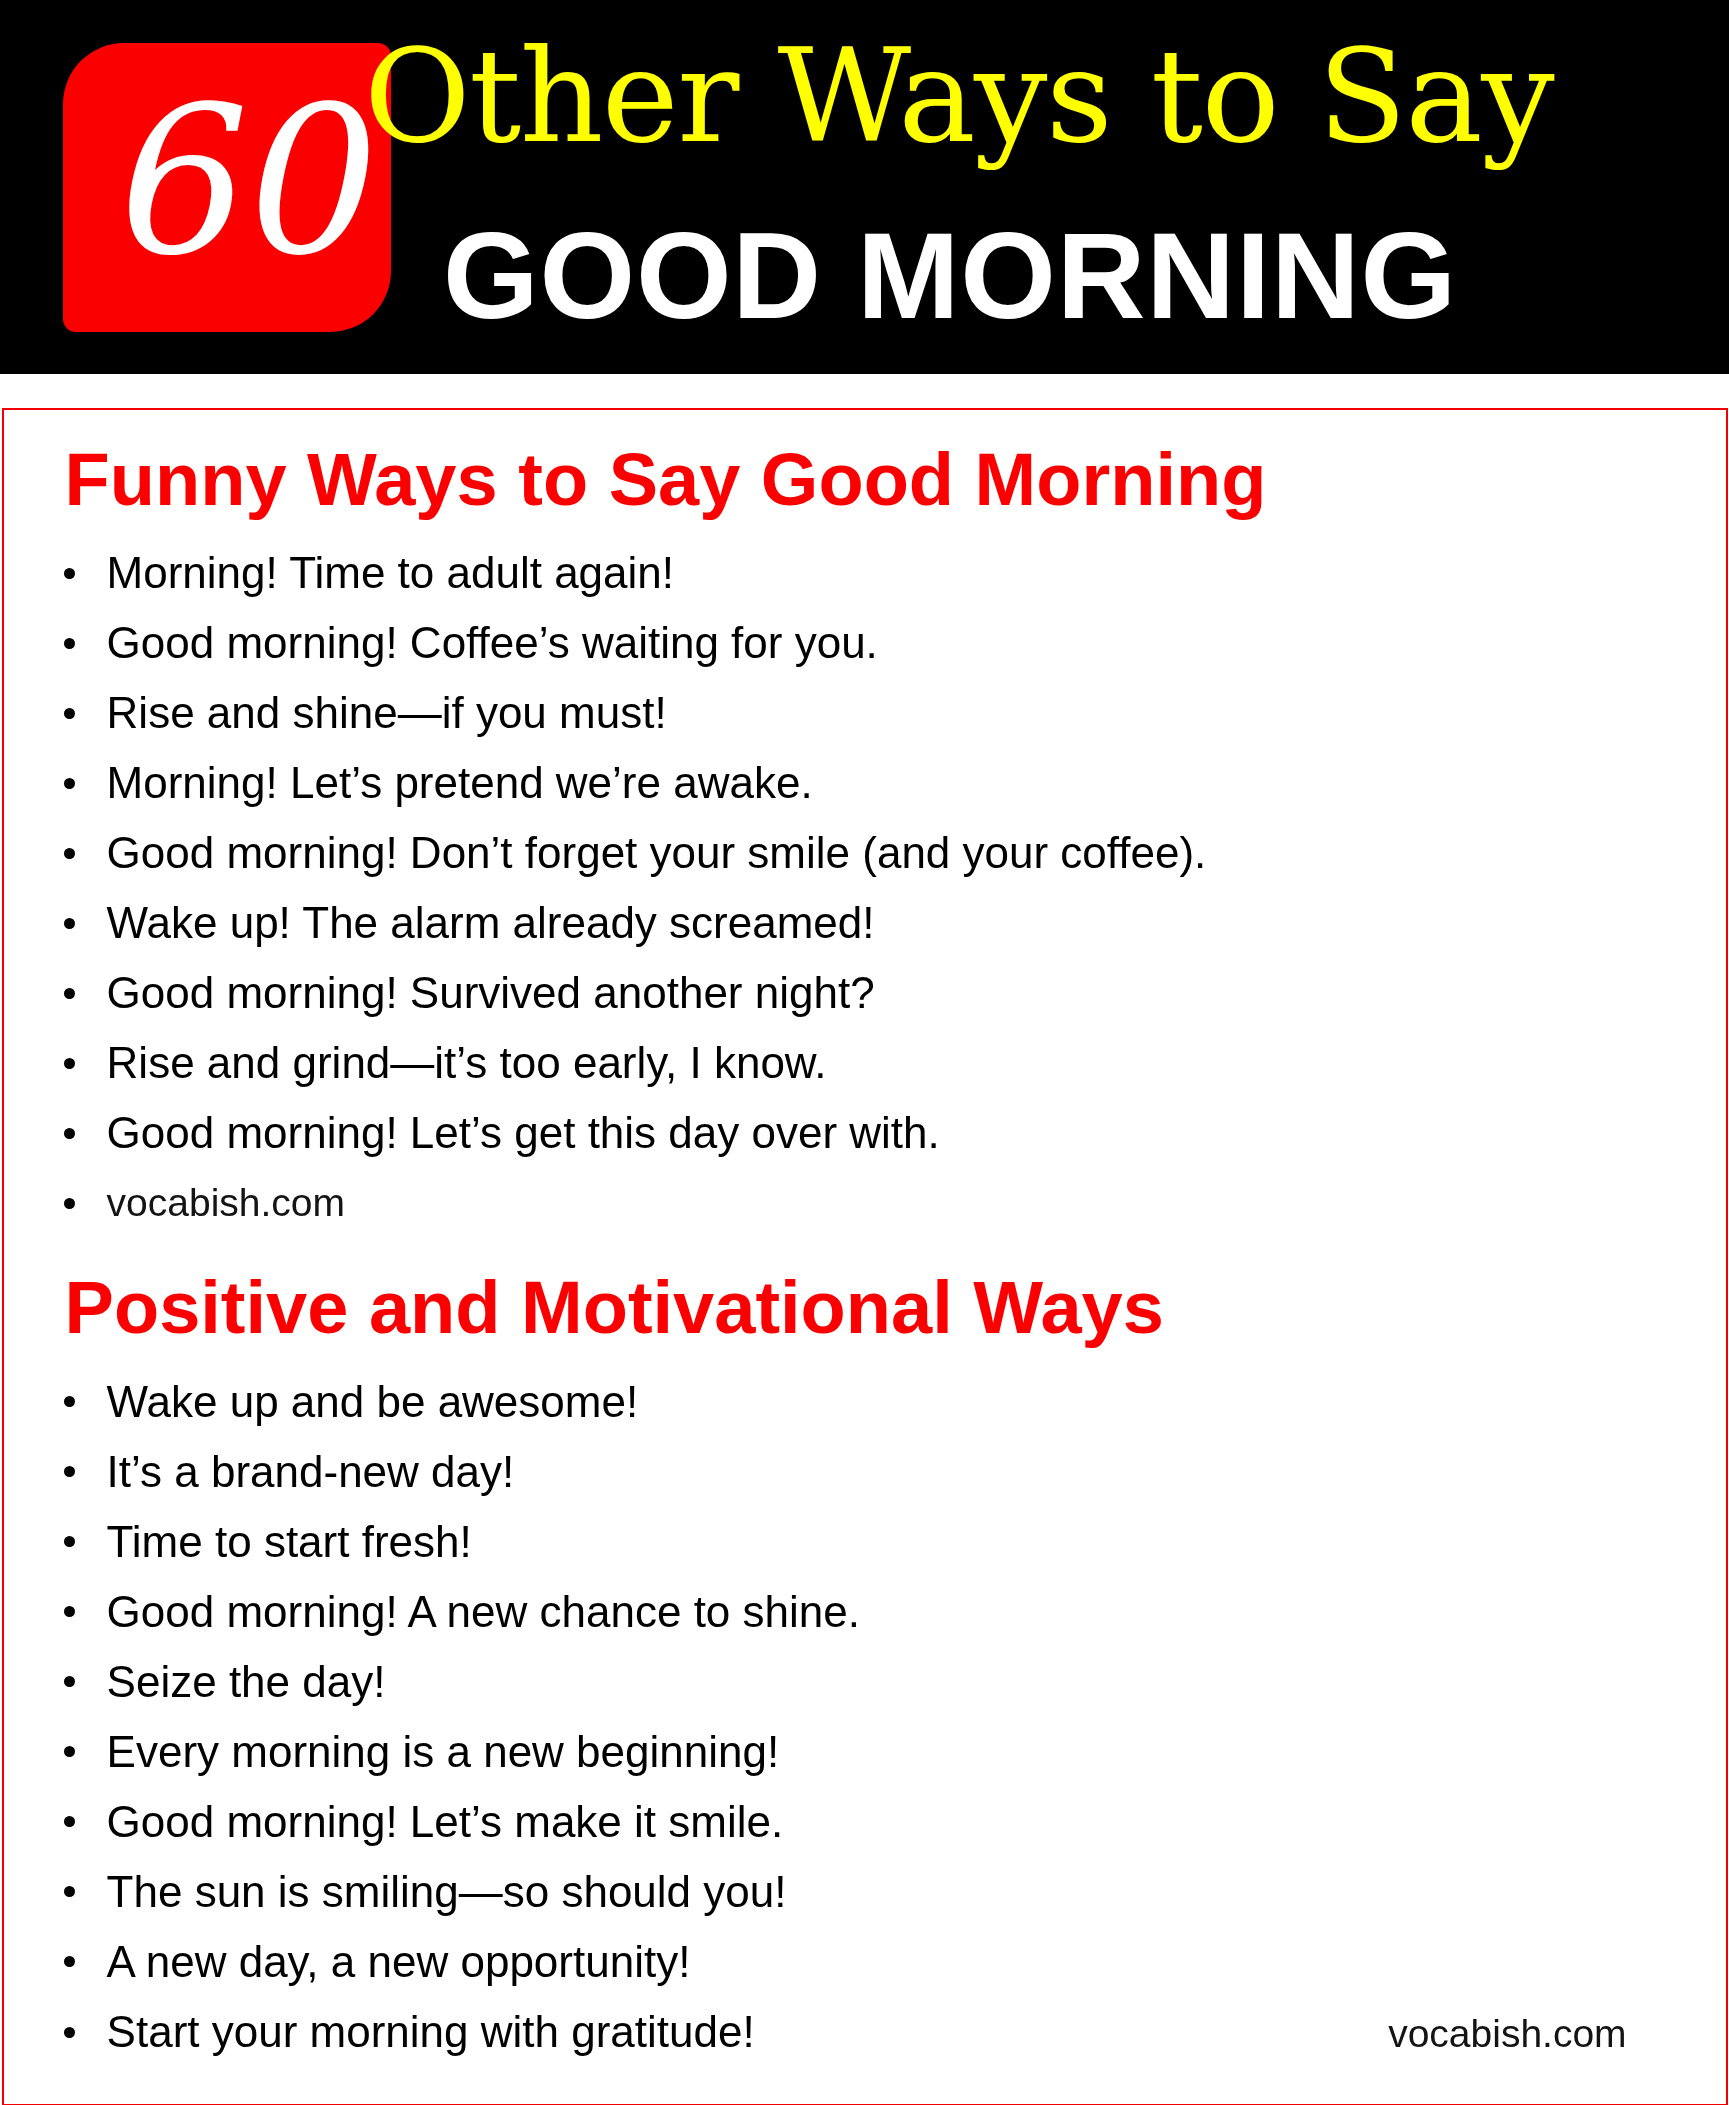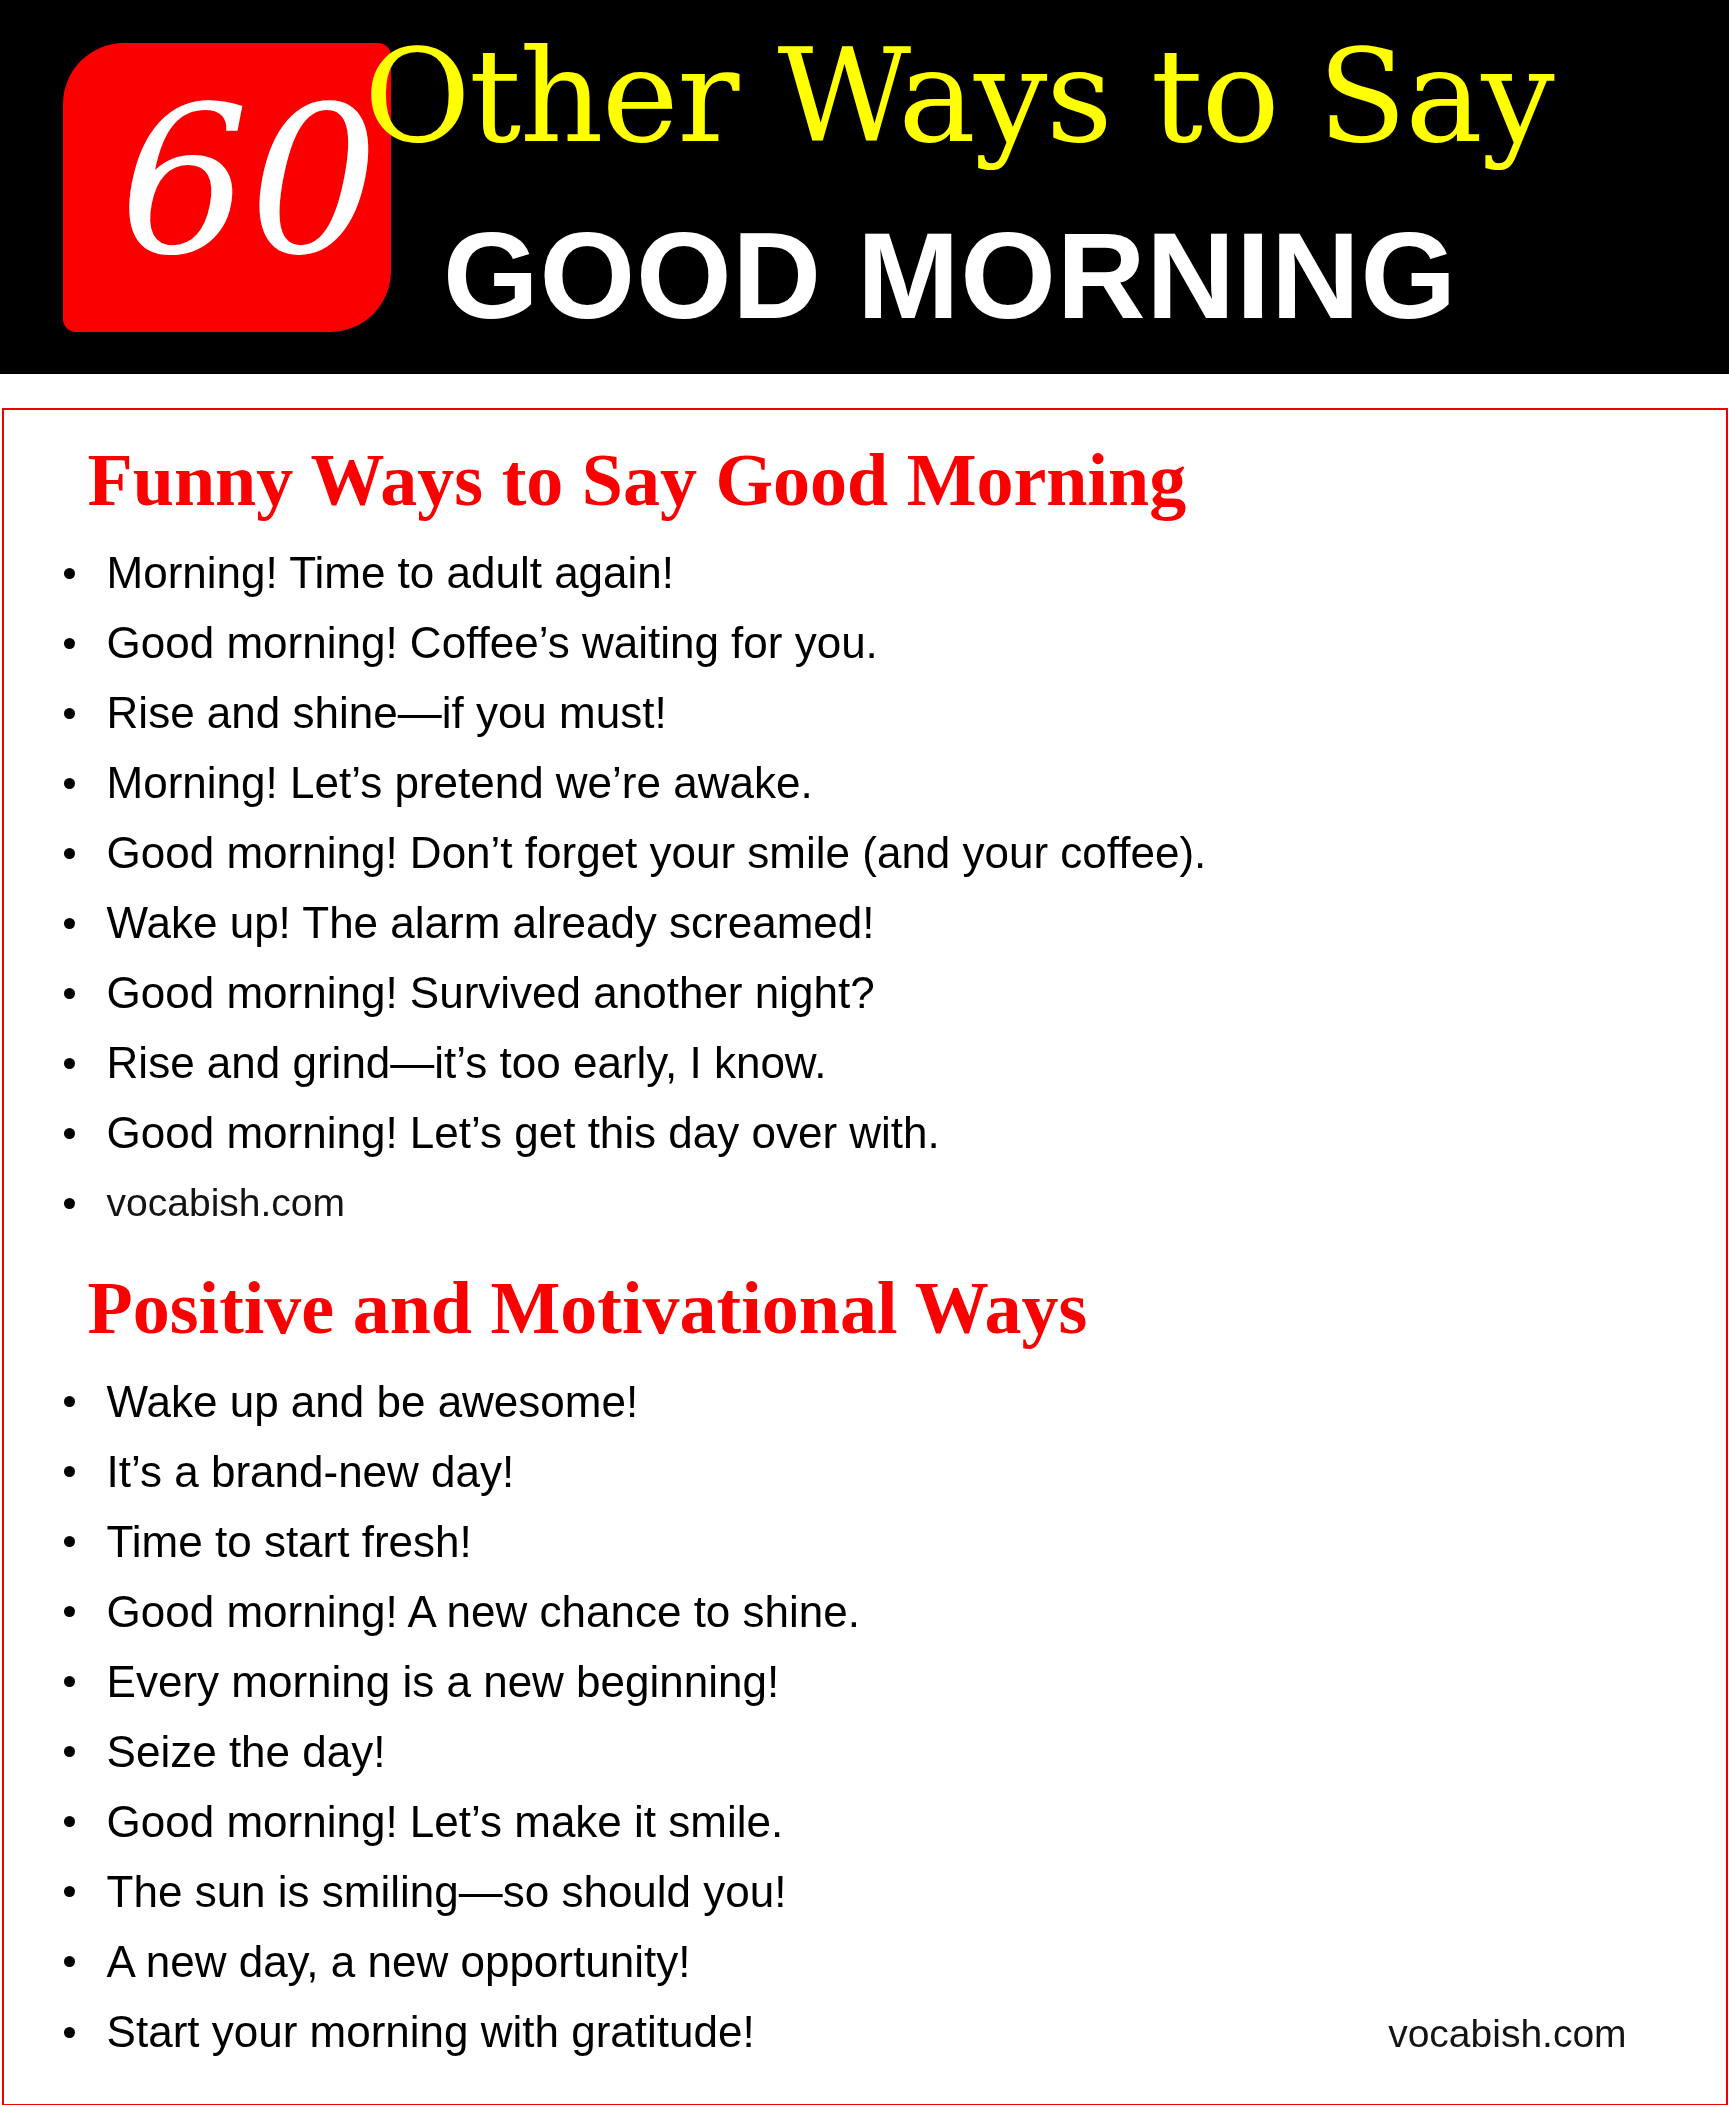--- a/index.html
+++ b/index.html
@@ -83,27 +83,26 @@
     box-sizing: border-box;
     position: absolute;
     top: 408px;
     left: 1.6px;
     width: 1726px;
     height: 1698px;
     border: 2.5px solid #f10000;
     background: #ffffff;
   }
   .section-heading {
-    margin: 33px 0 0 84px;
+    margin: 33px 0 0 61px;
     font-size: 74px;
     font-weight: bold;
     line-height: 1;
     color: #fa0000;
     white-space: nowrap;
-    font-family: Liberation Serif, serif;
   }
   .phrase-list {
     margin: 21.4px 0 0 55px;
     padding: 0;
     list-style: none;
   }
   .phrase-list li {
     position: relative;
     padding-left: 48px;
     padding-right: 99px;
@@ -191,24 +190,24 @@
         <li>
           <span>It’s a brand-new day!</span>
         </li>
         <li>
           <span>Time to start fresh!</span>
         </li>
         <li>
           <span>Good morning! A new chance to shine.</span>
         </li>
         <li>
+          <span>Seize the day!</span>
+        </li>
+        <li>
           <span>Every morning is a new beginning!</span>
-        </li>
-        <li>
-          <span>Seize the day!</span>
         </li>
         <li>
           <span>Good morning! Let’s make it smile.</span>
         </li>
         <li>
           <span>The sun is smiling—so should you!</span>
         </li>
         <li>
           <span>A new day, a new opportunity!</span>
         </li>

